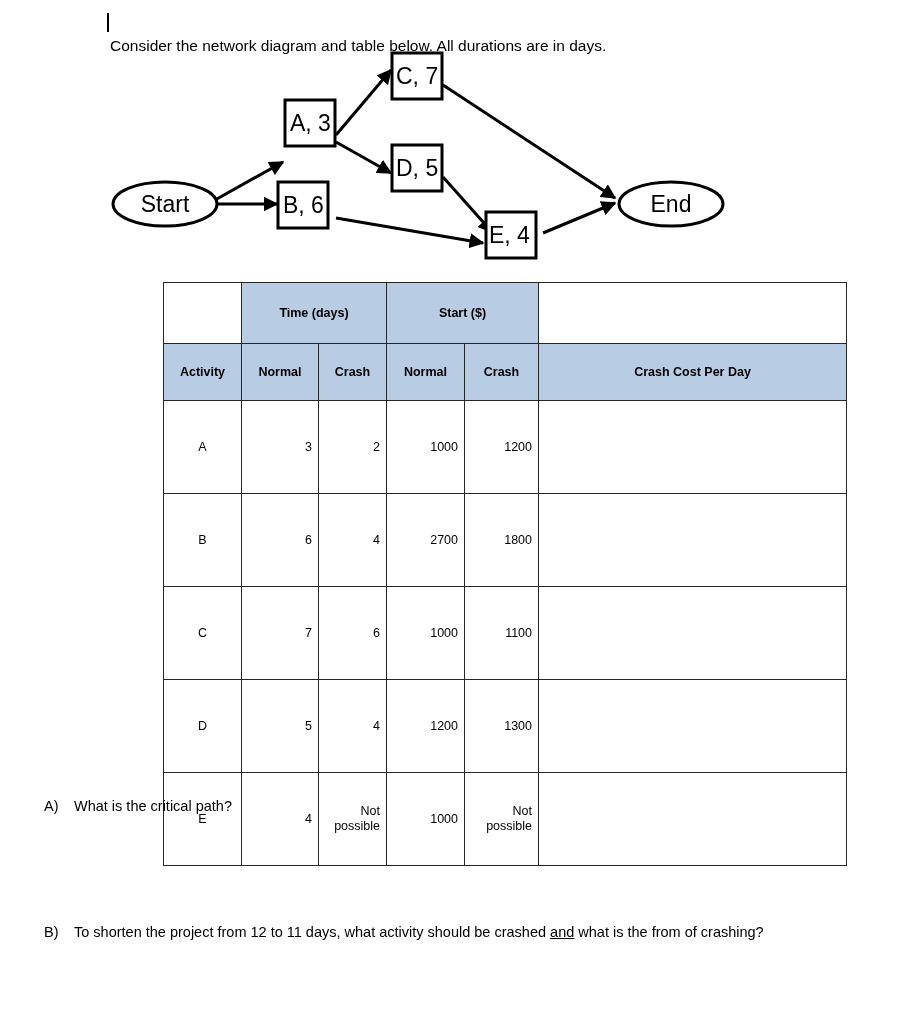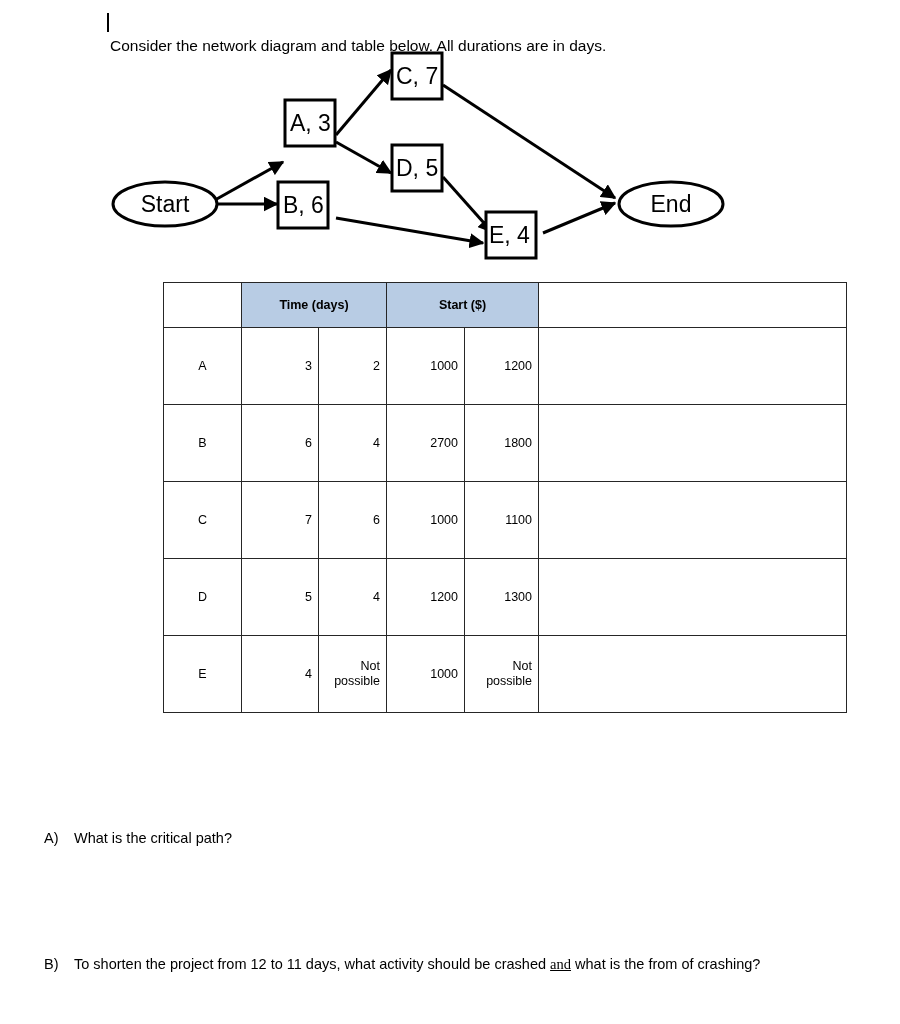--- a/index.html
+++ b/index.html
@@ -55,21 +55,21 @@
     position: absolute;
     left: 163px;
     top: 282px;
     width: 683px;
     border-collapse: collapse;
     table-layout: fixed;
     font-size: 12.5px;
   }
   .crash-table td, .crash-table th {
     border: 1px solid #262626;
-    padding: 0 6px;
+    padding: 8px 6px;
     font-weight: normal;
   }
   .crash-table .hdr {
     background: #b8cce4;
     font-weight: bold;
     text-align: center;
     vertical-align: middle;
   }
   .crash-table .hdr-blank {
     background: #ffffff;
@@ -89,26 +89,25 @@
   .col-cn     { width: 78px; }
   .col-cc     { width: 74px; }
   .col-ccpd   { width: 308px; }
 
   
   .question {
     position: absolute;
     font-size: 14.5px;
     line-height: 20px;
     white-space: nowrap;
-    margin-top: 32px;
   }
   .q-a { left: 44px; top: 796px; }
   .q-b { left: 44px; top: 922px; }
   .q-label { display: inline-block; width: 30px; }
-  .q-underline { text-decoration: underline; font-family: Liberation Serif, serif; }
+  .q-underline { text-decoration: underline; }
 </style>
 </head>
 <body>
 
 <div class="caret"></div>
 
 <div class="intro">Consider the network diagram and table below. All durations are in days.</div>
 
 <div class="diagram">
   <svg width="900" height="235" viewBox="0 0 900 235" xmlns="http://www.w3.org/2000/svg">
@@ -176,20 +175,28 @@
       <col class="col-ccpd">
   </colgroup>
   <tbody>
     <tr class="row-grouphdr">
       <td class="hdr-blank"></td>
       <td class="hdr" colspan="2">Time (days)</td>
       <td class="hdr" colspan="2">Start ($)</td>
       <td class="hdr-blank"></td>
     </tr>
 
+    <tr class="row-colhdr">
+      <td class="hdr">Activity</td>
+      <td class="hdr">Normal</td>
+      <td class="hdr">Crash</td>
+      <td class="hdr">Normal</td>
+      <td class="hdr">Crash</td>
+      <td class="hdr">Crash Cost Per Day</td>
+    </tr>
 
     <tr class="row-data">
       <td class="cell-act">A</td>
       <td class="cell-num">3</td>
       <td class="cell-num">2</td>
       <td class="cell-num">1000</td>
       <td class="cell-num">1200</td>
       <td class="cell-ccpd"></td>
     </tr>
 

